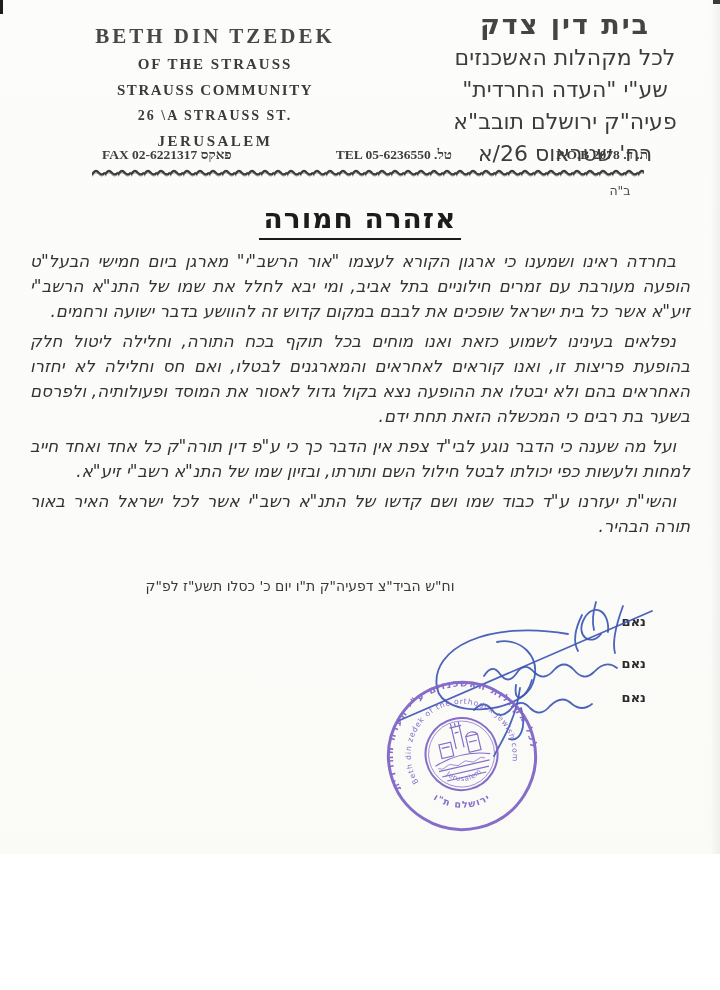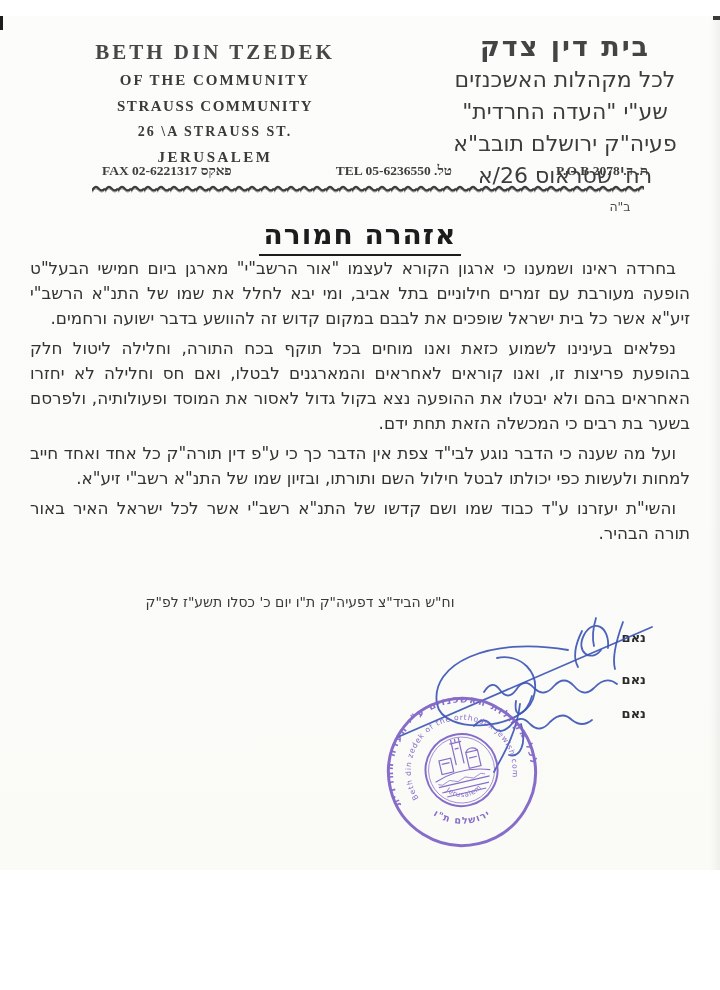--- a/index.html
+++ b/index.html
@@ -9,42 +9,41 @@
   }
   *{margin:0;padding:0;box-sizing:border-box;}
   html,body{background:#ffffff;}
   .page{
     position:relative;
     width:720px;height:854px;
     background:linear-gradient(180deg,#fcfcfa 0%,#fbfbf9 60%,#fafaf7 100%);
     overflow:hidden;
     font-family:"DejaVu Sans",sans-serif;
     color:var(--text);
-    margin-top:16px;
   }
   
   .artifact-tl{position:absolute;left:0;top:0;width:3px;height:14px;background:#1d1d1d;}
   .artifact-tr{position:absolute;right:0;top:0;width:7px;height:4px;background:#3a3a3a;}
   .edge-right{position:absolute;right:0;top:0;width:10px;height:100%;
     background:linear-gradient(to left,rgba(60,60,55,.06),rgba(0,0,0,0));}
 
   
   .lh-english{
     position:absolute;left:95px;top:24px;width:240px;text-align:center;
     font-family:"Liberation Serif","DejaVu Serif",serif;
     color:#3b3b3b;font-weight:bold;
   }
   .lh-english .l1{font-size:21px;letter-spacing:3px;margin-bottom:7px;color:#474747;}
   .lh-english .l2{font-size:15px;letter-spacing:2px;margin-bottom:9px;}
   .lh-english .l3{font-size:15px;letter-spacing:1.5px;margin-bottom:9px;}
   .lh-english .l4{font-size:14px;letter-spacing:2px;margin-bottom:9px;}
   .lh-english .l5{font-size:15px;letter-spacing:2.5px;}
 
   .lh-hebrew{
-    position:absolute;left:430px;top:15px;width:270px;text-align:center;
+    position:absolute;left:430px;top:9px;width:270px;text-align:center;
     direction:rtl;color:#3c3c3c;
   }
   .lh-hebrew .l1{font-size:27px;font-weight:bold;letter-spacing:2px;margin-bottom:5px;color:#444;}
   .lh-hebrew .l2,.lh-hebrew .l3,.lh-hebrew .l4,.lh-hebrew .l5{font-size:22px;margin-bottom:7px;}
 
   .contact-row{
     position:absolute;left:102px;top:147px;width:546px;
     display:flex;justify-content:space-between;align-items:baseline;
     font-family:"Liberation Serif","DejaVu Sans",serif;
     font-weight:bold;font-size:13.5px;color:#3e3e3e;
@@ -61,23 +60,23 @@
   .title{
     display:inline-block;direction:rtl;
     font-size:28px;font-weight:bold;color:#1c1c1c;
     letter-spacing:1px;
     border-bottom:2.5px solid #1c1c1c;
     padding:0 5px 3px 5px;
   }
 
   
   .body-text{
-    position:absolute;left:30px;top:240px;width:660px;
+    position:absolute;left:30px;top:249px;width:660px;
     direction:rtl;text-align:justify;text-align-last:right;
-    font-size:16.8px;line-height:25px;color:#333;
+    font-size:16.8px;line-height:25px;color:#333;font-style:italic;
   }
   .body-text p{margin-bottom:5px;text-indent:14px;}
 
   .dateline{
     position:absolute;left:0;top:578px;width:600px;text-align:center;
     direction:rtl;font-size:14px;color:#3a3a3a;
   }
 
   
   .sig-label{
@@ -101,21 +100,21 @@
 <body>
 
 <div class="page">
 
   <div class="artifact-tl"></div>
   <div class="artifact-tr"></div>
   <div class="edge-right"></div>
 
   <div class="lh-english">
     <div class="l1">BETH DIN TZEDEK</div>
-    <div class="l2">OF THE COMMUNITY</div>
+    <div class="l2">OF THE STRAUSS</div>
     <div class="l3">STRAUSS COMMUNITY</div>
     <div class="l4">26 \A STRAUSS ST.</div>
     <div class="l5">JERUSALEM</div>
   </div>
 
   <div class="lh-hebrew">
     <div class="l1">בית דין צדק</div>
     <div class="l2">לכל מקהלות האשכנזים</div>
     <div class="l3">שע"י "העדה החרדית"</div>
     <div class="l4">פעיה"ק ירושלם תובב"א</div>

